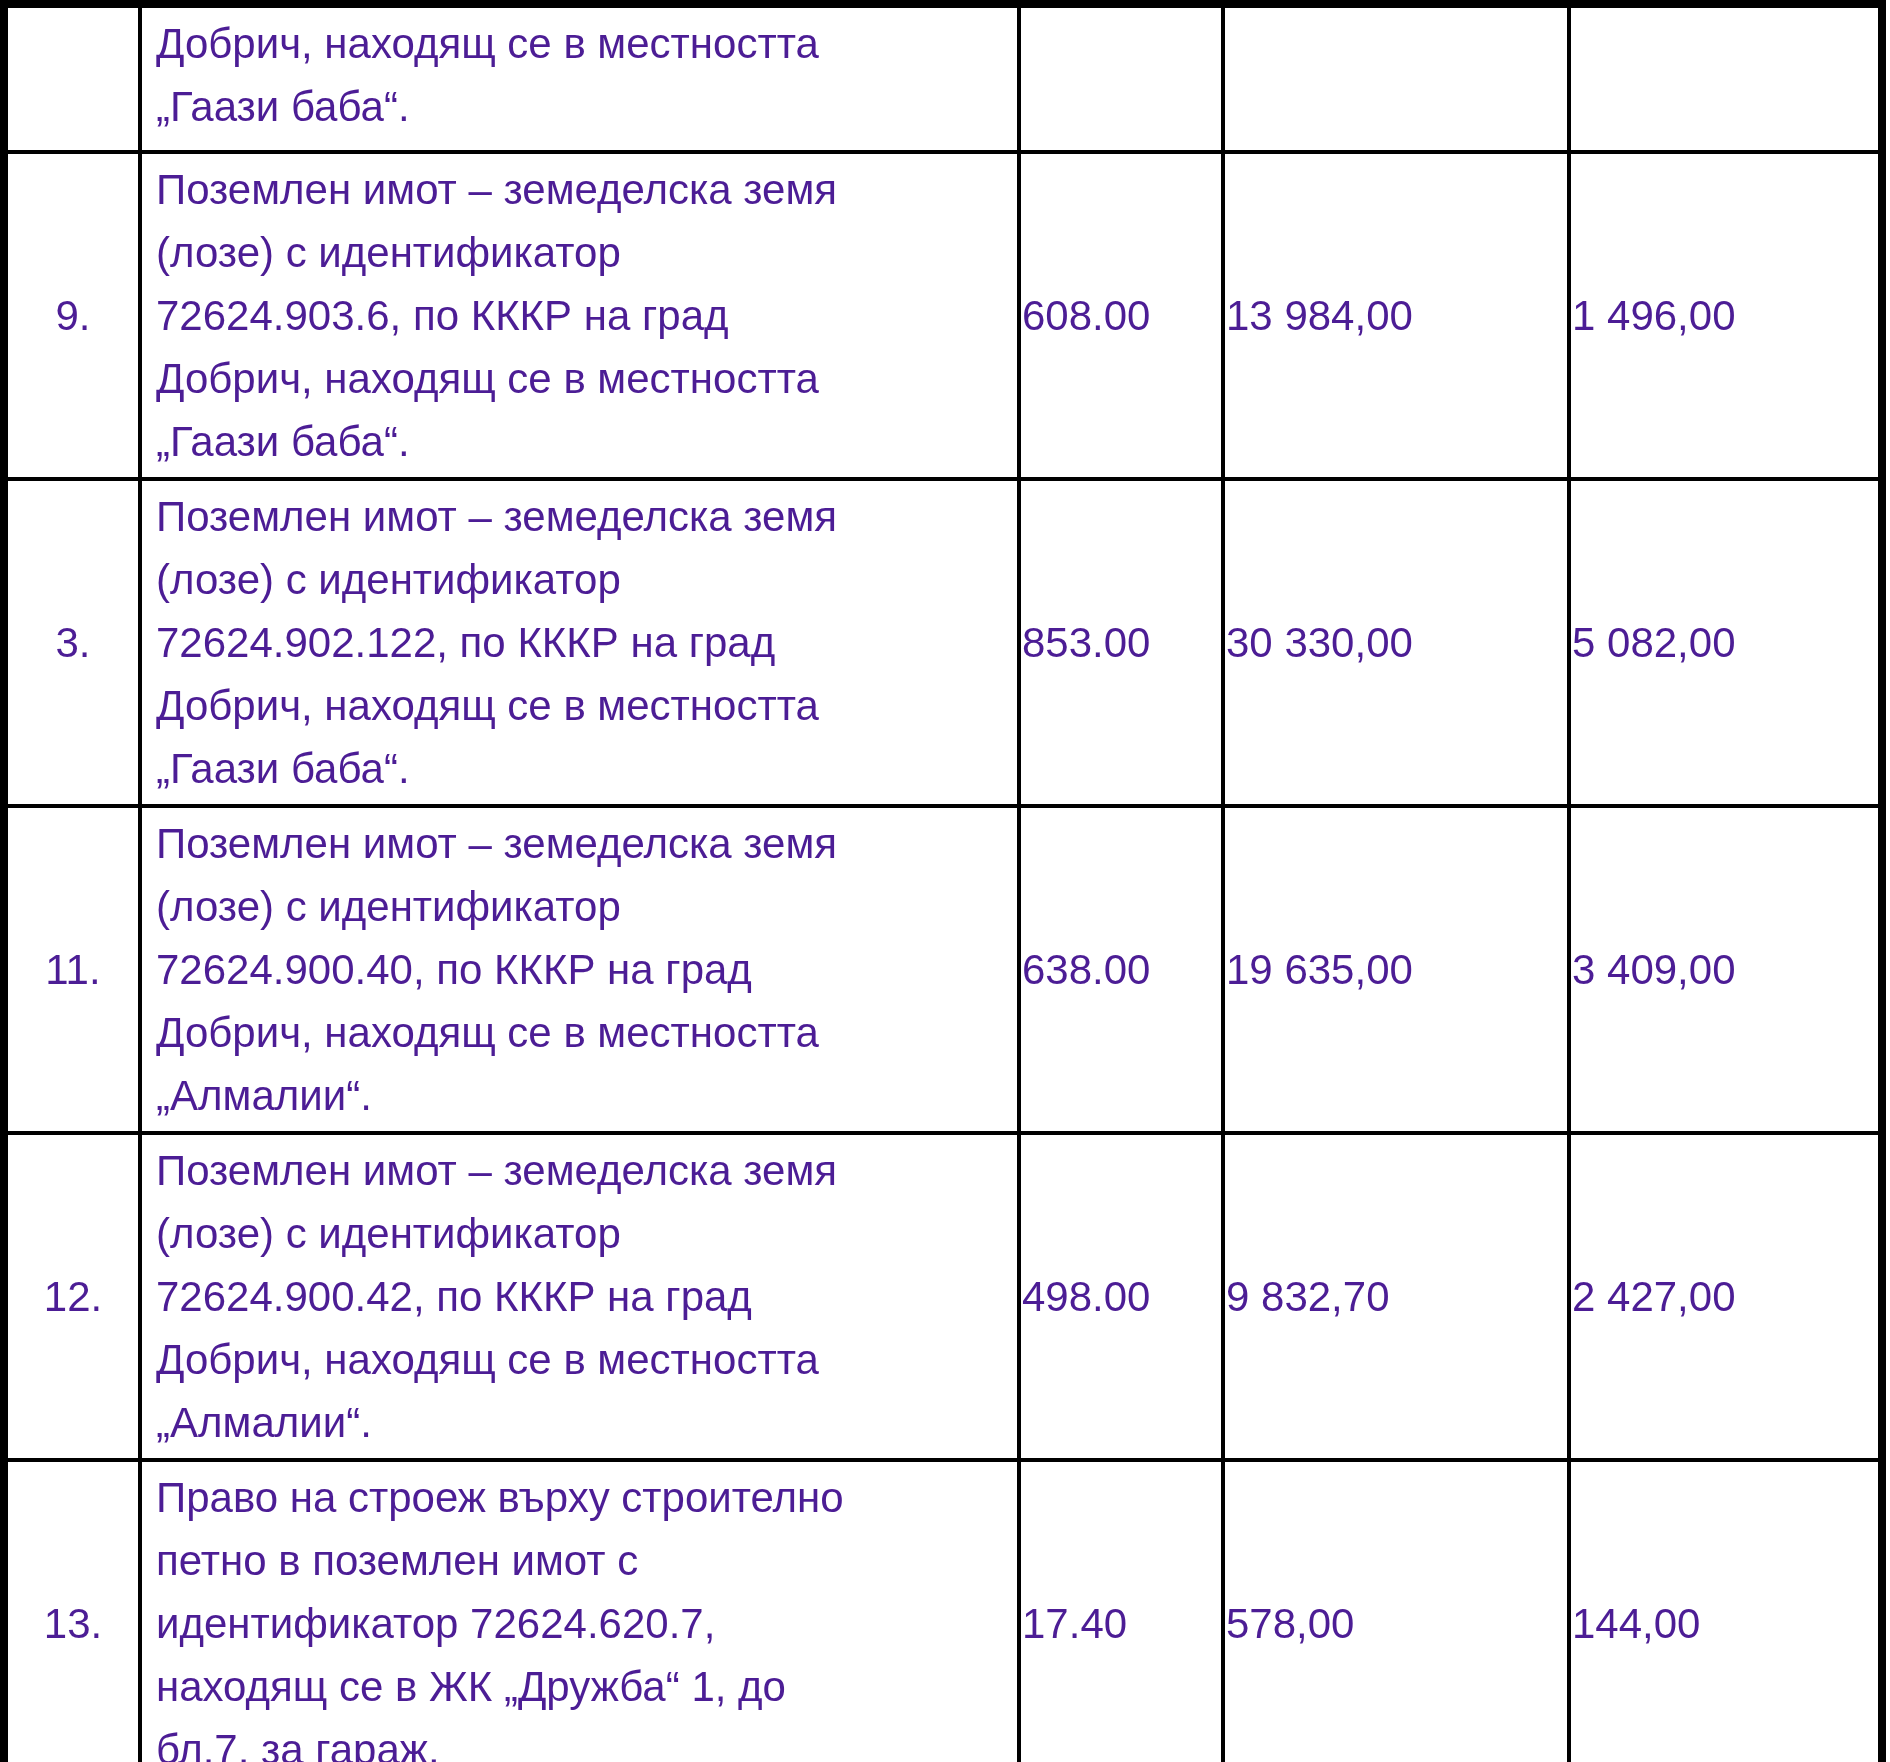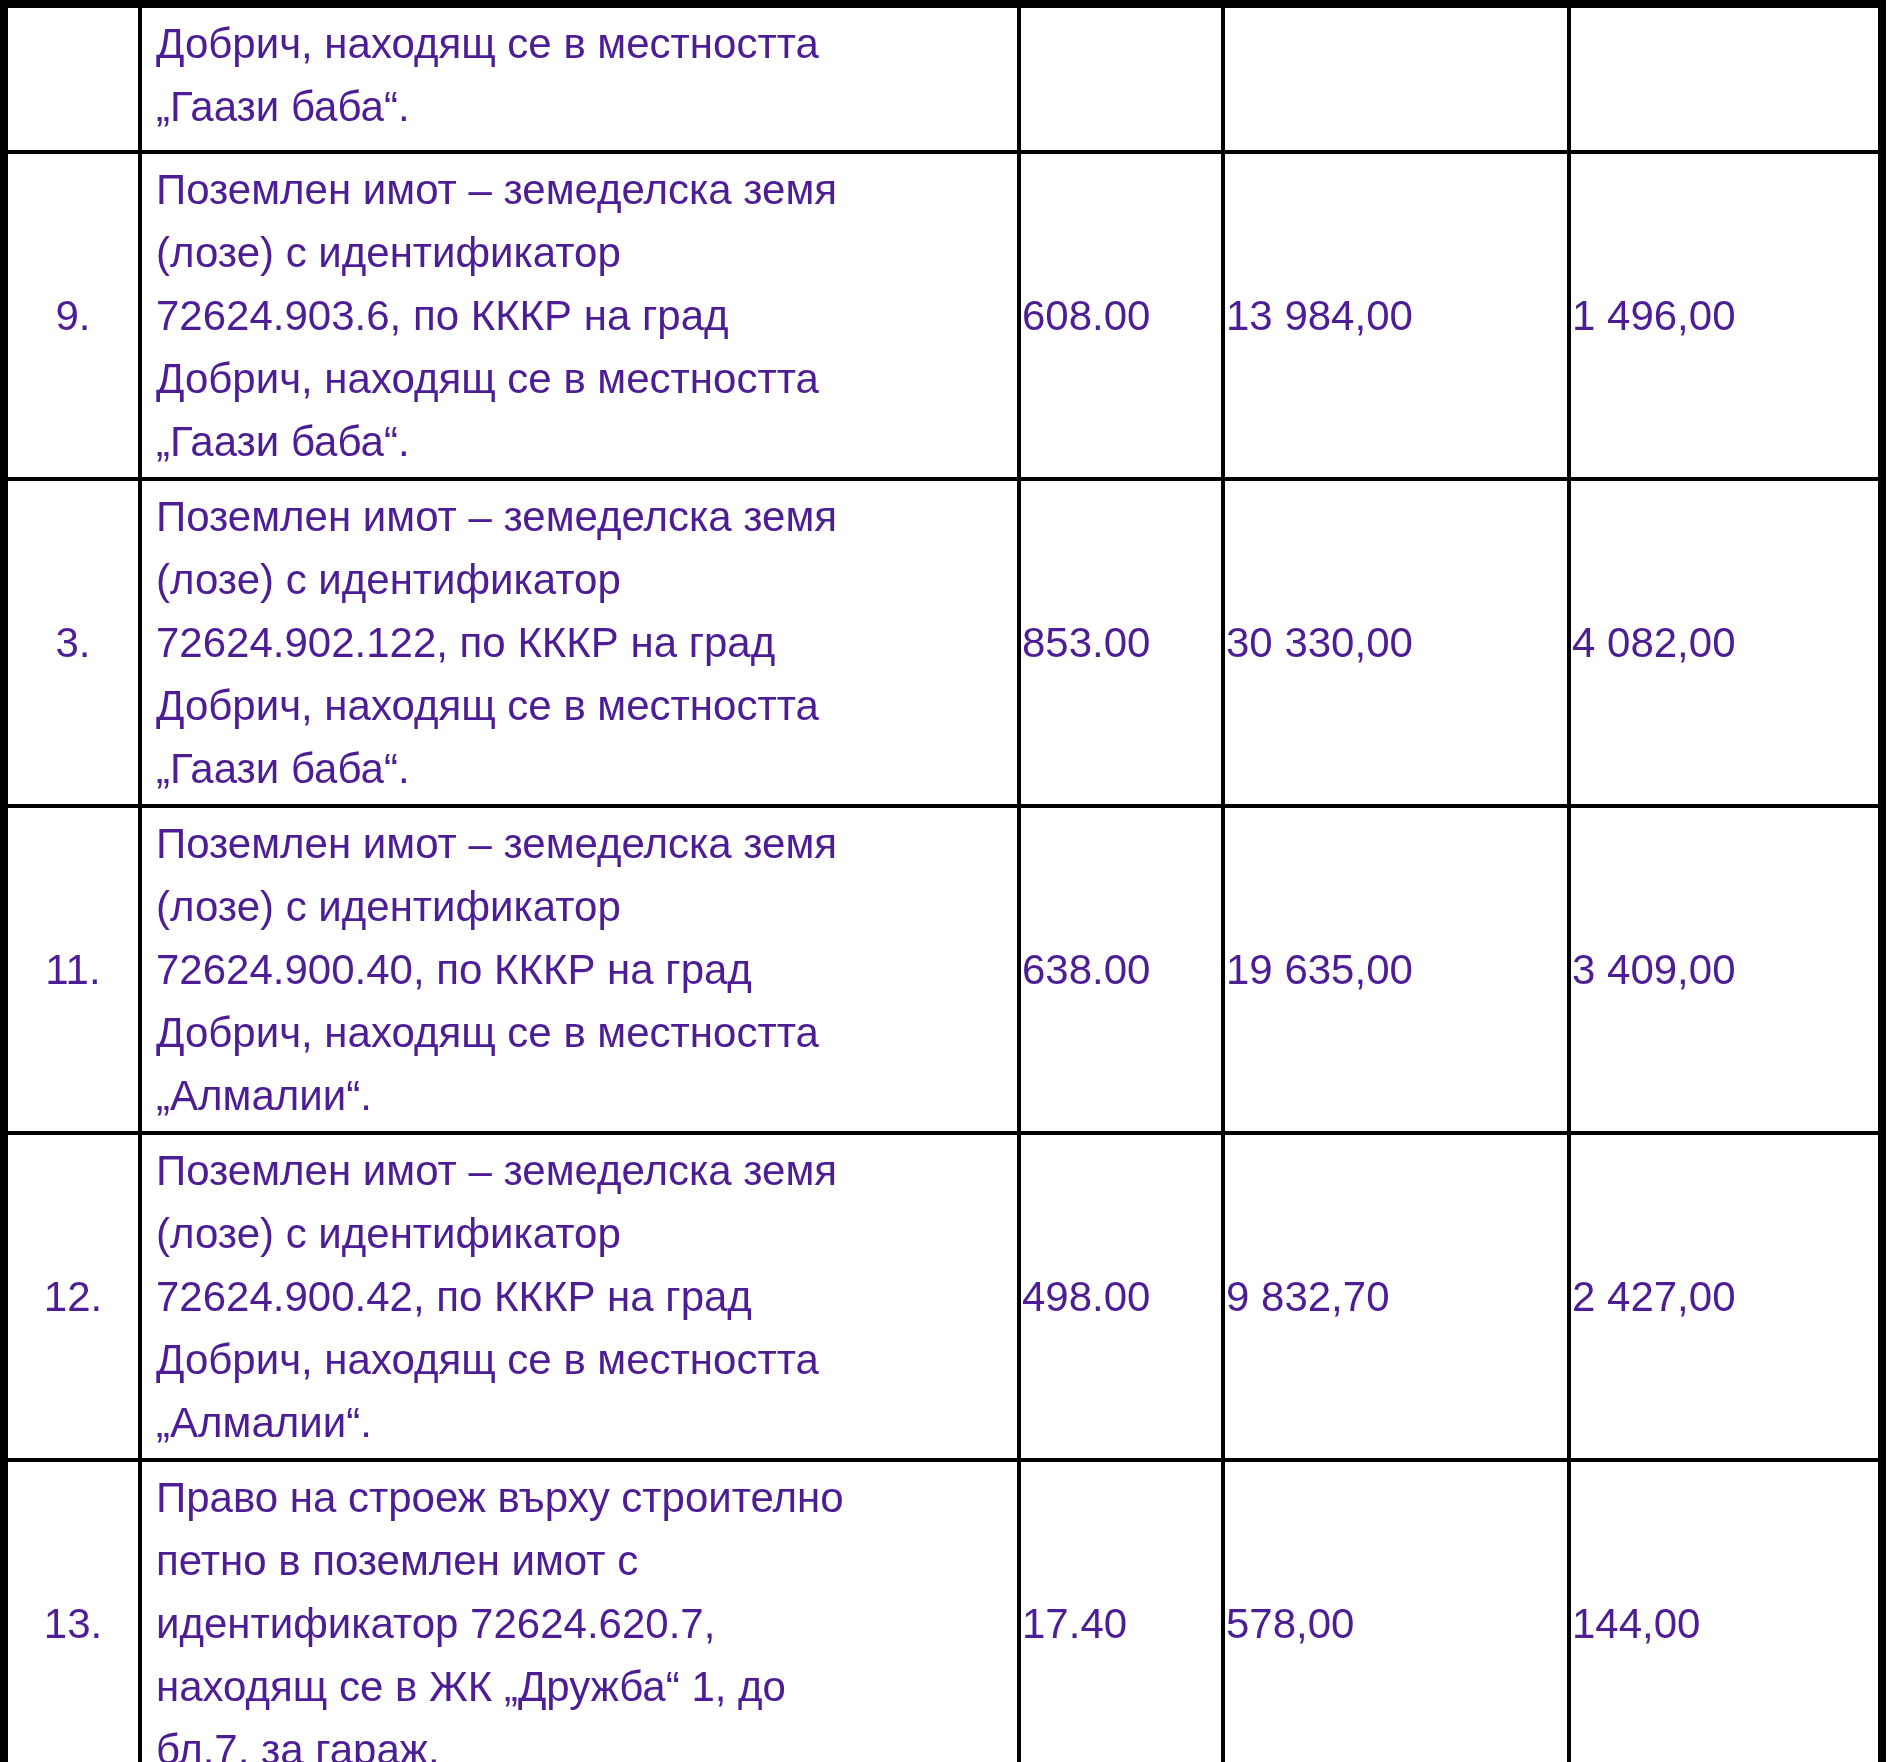--- a/index.html
+++ b/index.html
@@ -88,21 +88,21 @@
     </tr>
     <tr class="row-10">
       <td class="num-cell">3.</td>
       <td class="desc-cell">Поземлен имот – земеделска земя
 (лозе) с идентификатор
 72624.902.122, по КККР на град
 Добрич, находящ се в местността
 „Гаази баба“.</td>
       <td class="val-cell">853.00</td>
       <td class="val-cell">30 330,00</td>
-      <td class="val-cell">4 082,00</td>
+      <td class="val-cell">5 082,00</td>
     </tr>
     <tr class="row-11">
       <td class="num-cell">11.</td>
       <td class="desc-cell">Поземлен имот – земеделска земя
 (лозе) с идентификатор
 72624.900.40, по КККР на град
 Добрич, находящ се в местността
 „Алмалии“.</td>
       <td class="val-cell">638.00</td>
       <td class="val-cell">19 635,00</td>

